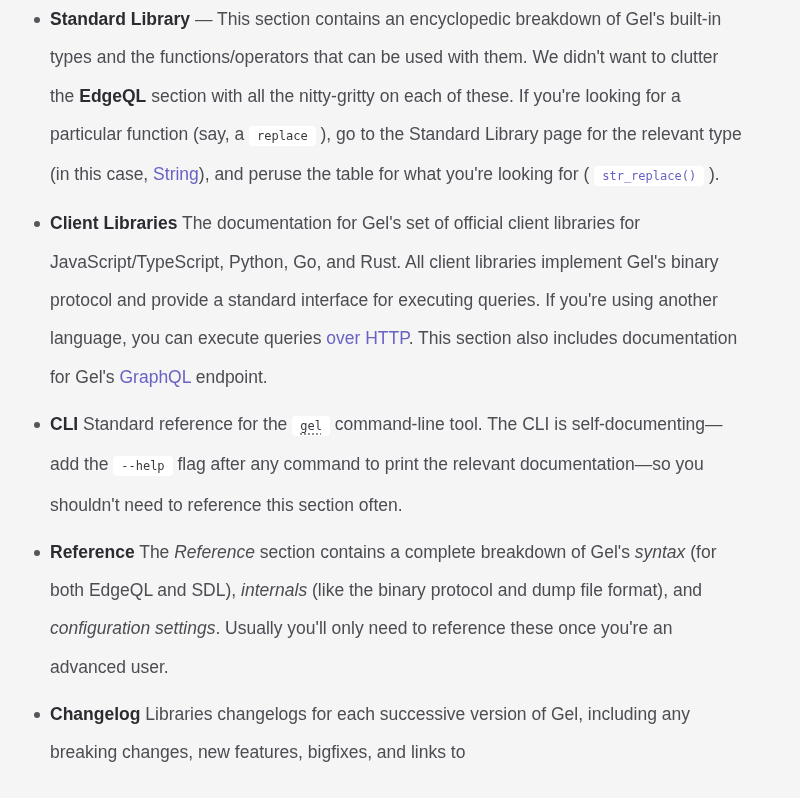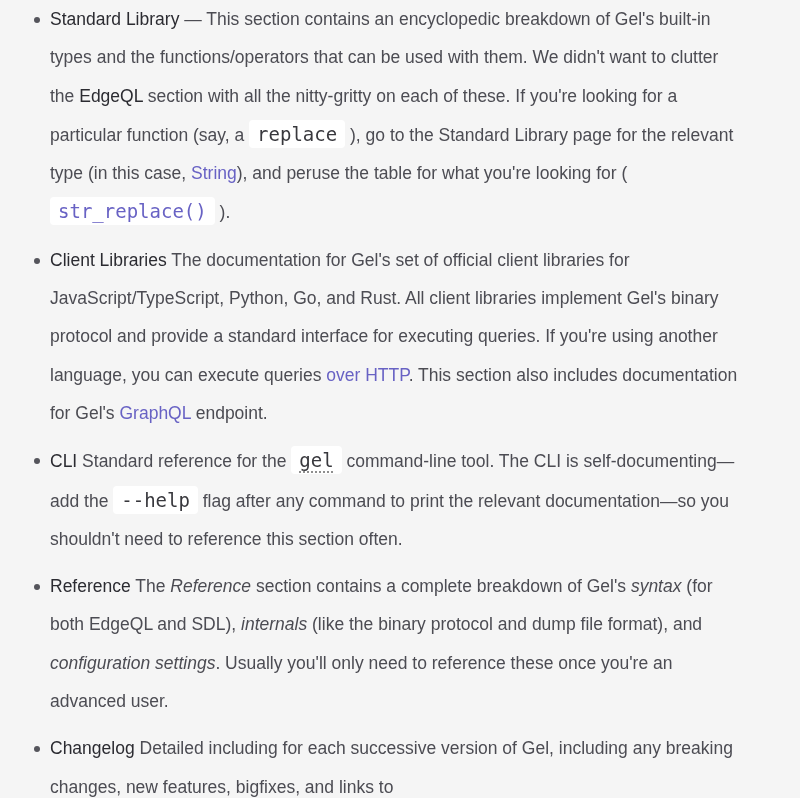--- a/index.html
+++ b/index.html
@@ -34,26 +34,26 @@
     margin:0 0 9px 0;
   }
   li.list-item::before{
     content:"";
     position:absolute;
     left:-16px;top:17px;
     width:6px;height:6px;
     border-radius:50%;
     background:var(--bullet);
   }
-  strong.term{font-weight:normal;color:var(--bold_text);}
+  strong.term{font-weight:bold;color:var(--bold_text);}
   em.emph{font-style:italic;}
   a.lnk{color:var(--accent);text-decoration:none;cursor:pointer;}
   .chip{
     font-family:"DejaVu Sans Mono",monospace;
-    font-size:19px;
+    font-size:12px;
     background:var(--code_bg);
     border-radius:4px;
     padding:3px 8px;
     color:var(--code_text);
     white-space:nowrap;
     text-align:center;
   }
   a.chip{color:var(--accent);text-decoration:none;cursor:pointer;}
   .chip.dotted{
     text-decoration-line:underline;
@@ -66,15 +66,15 @@
 </style>
 </head>
 <body>
 
 <div class="page">
   <ul class="doc-list">
       <li class="list-item"><strong class="term">Standard Library</strong><span> — This section contains an encyclopedic breakdown of Gel's built-in types and the functions/operators that can be used with them. We didn't want to clutter the </span><strong class="term">EdgeQL</strong><span> section with all the nitty-gritty on each of these. If you're looking for a particular function (say, a </span><code class="chip">replace</code><span> ), go to the Standard Library page for the relevant type (in this case, </span><a class="lnk">String</a><span>), and peruse the table for what you're looking for ( </span><a class="chip">str_replace()</a><span> ).</span></li>
       <li class="list-item"><strong class="term">Client Libraries</strong><span> The documentation for Gel's set of official client libraries for JavaScript/TypeScript, Python, Go, and Rust. All client libraries implement Gel's binary protocol and provide a standard interface for executing queries. If you're using another language, you can execute queries </span><a class="lnk">over HTTP</a><span>. This section also includes documentation for Gel's </span><a class="lnk">GraphQL</a><span> endpoint.</span></li>
       <li class="list-item"><strong class="term">CLI</strong><span> Standard reference for the </span><code class="chip dotted">gel</code><span> command-line tool. The CLI is self-documenting—add the </span><code class="chip">--help</code><span> flag after any command to print the relevant documentation—so you shouldn't need to reference this section often.</span></li>
       <li class="list-item"><strong class="term">Reference</strong><span> The </span><em class="emph">Reference</em><span> section contains a complete breakdown of Gel's </span><em class="emph">syntax</em><span> (for both EdgeQL and SDL), </span><em class="emph">internals</em><span> (like the binary protocol and dump file format), and </span><em class="emph">configuration settings</em><span>. Usually you'll only need to reference these once you're an advanced user.</span></li>
-      <li class="list-item"><strong class="term">Changelog</strong><span> Detailed including for each successive version of Gel, including any breaking changes, new features, bigfixes, and links to</span></li>
+      <li class="list-item"><strong class="term">Changelog</strong><span> Libraries changelogs for each successive version of Gel, including any breaking changes, new features, bigfixes, and links to</span></li>
     </ul>
 </div>
 
 </body></html>

